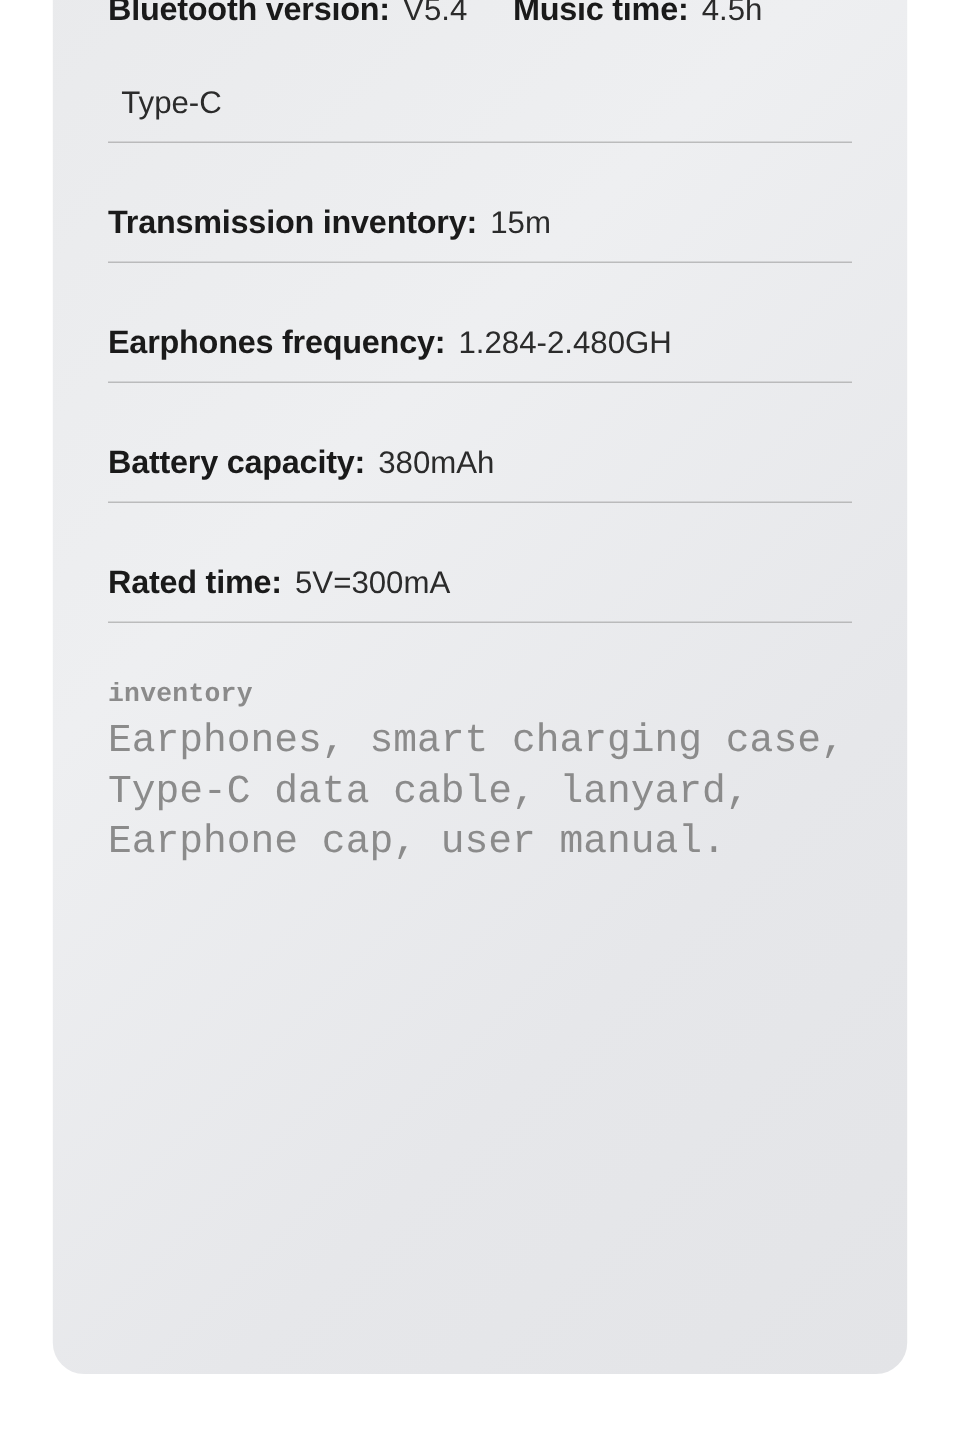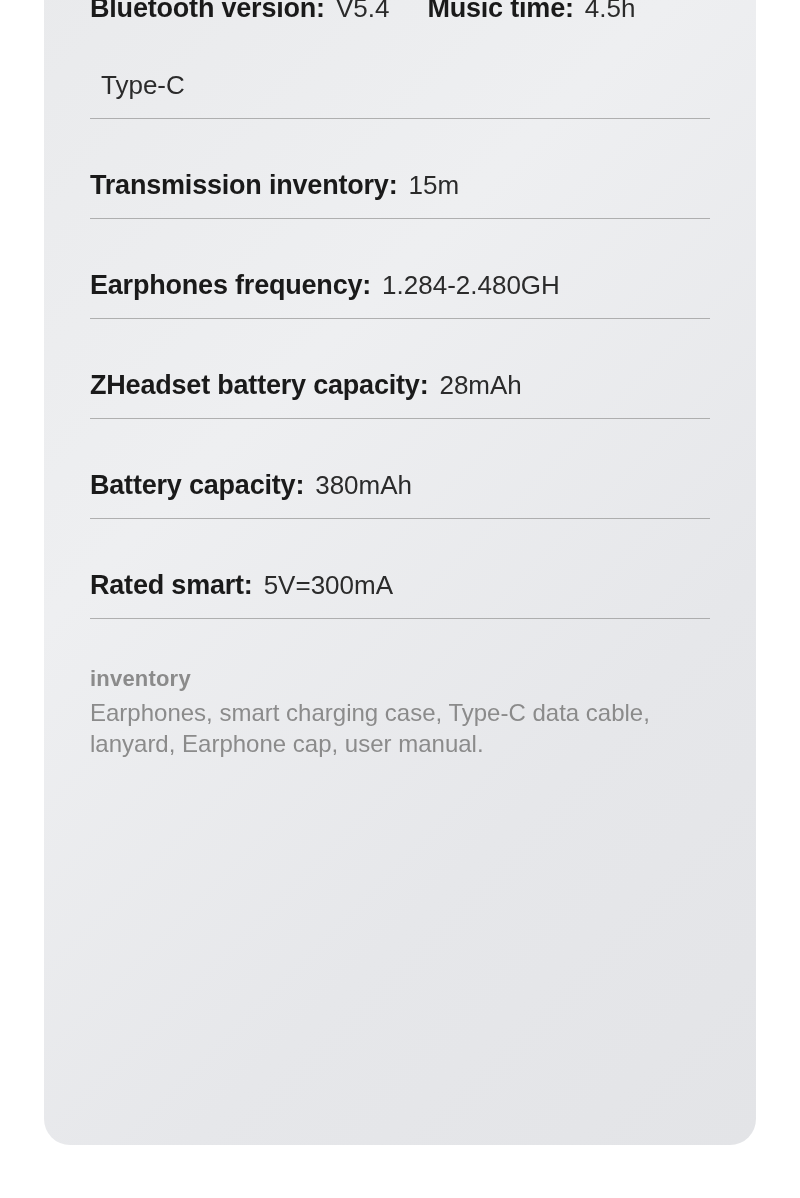--- a/index.html
+++ b/index.html
@@ -69,31 +69,32 @@
     box-sizing: border-box;
   }
 
   .row-block.first {
     height: 78px;
     padding-top: 33px;
   }
 
   .inventory {
     margin-top: 28px;
+    font-family: Liberation Mono, monospace;
   }
 
   .inventory-title {
     font-size: 22px;
     font-weight: bold;
     color: #8b8b8b;
     letter-spacing: 0.2px;
   }
 
   .inventory-text {
-    font-size: 24px;
+    font-size: 33px;
     color: #8b8b8b;
     line-height: 1.28;
     margin-top: 6px;
     max-width: 620px;
   }
 </style>
 </head>
 <body>
 
 <div class="spec-card">
@@ -123,39 +124,32 @@
   </div>
 
   <div class="row-block">
     <div class="spec-line">
       <span class="spec-label">Earphones frequency:</span>
       <span class="spec-value">1.284-2.480GH</span>
     </div>
     <div class="divider"></div>
   </div>
 
-  <div class="row-block">
-    <div class="spec-line">
-      <span class="spec-label">ZHeadset battery capacity:</span>
-      <span class="spec-value">28mAh</span>
-    </div>
-    <div class="divider"></div>
-  </div>
 
   <div class="row-block">
     <div class="spec-line">
       <span class="spec-label">Battery capacity:</span>
       <span class="spec-value">380mAh</span>
     </div>
     <div class="divider"></div>
   </div>
 
   <div class="row-block">
     <div class="spec-line">
-      <span class="spec-label">Rated smart:</span>
+      <span class="spec-label">Rated time:</span>
       <span class="spec-value">5V=300mA</span>
     </div>
     <div class="divider"></div>
   </div>
 
   <div class="inventory">
     <div class="inventory-title">inventory</div>
     <div class="inventory-text">Earphones, smart charging case, Type-C data cable, lanyard, Earphone cap, user manual.</div>
   </div>
 

